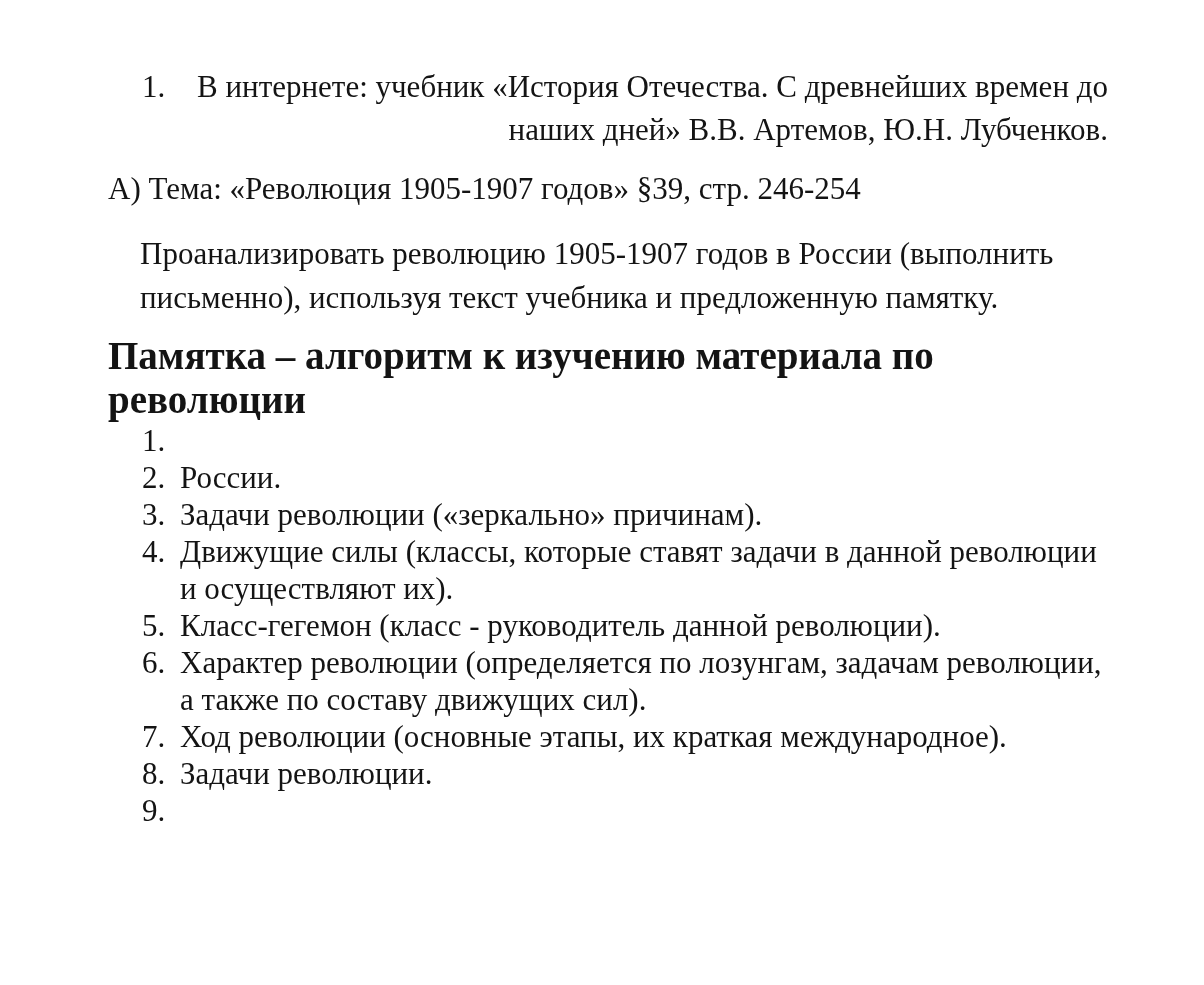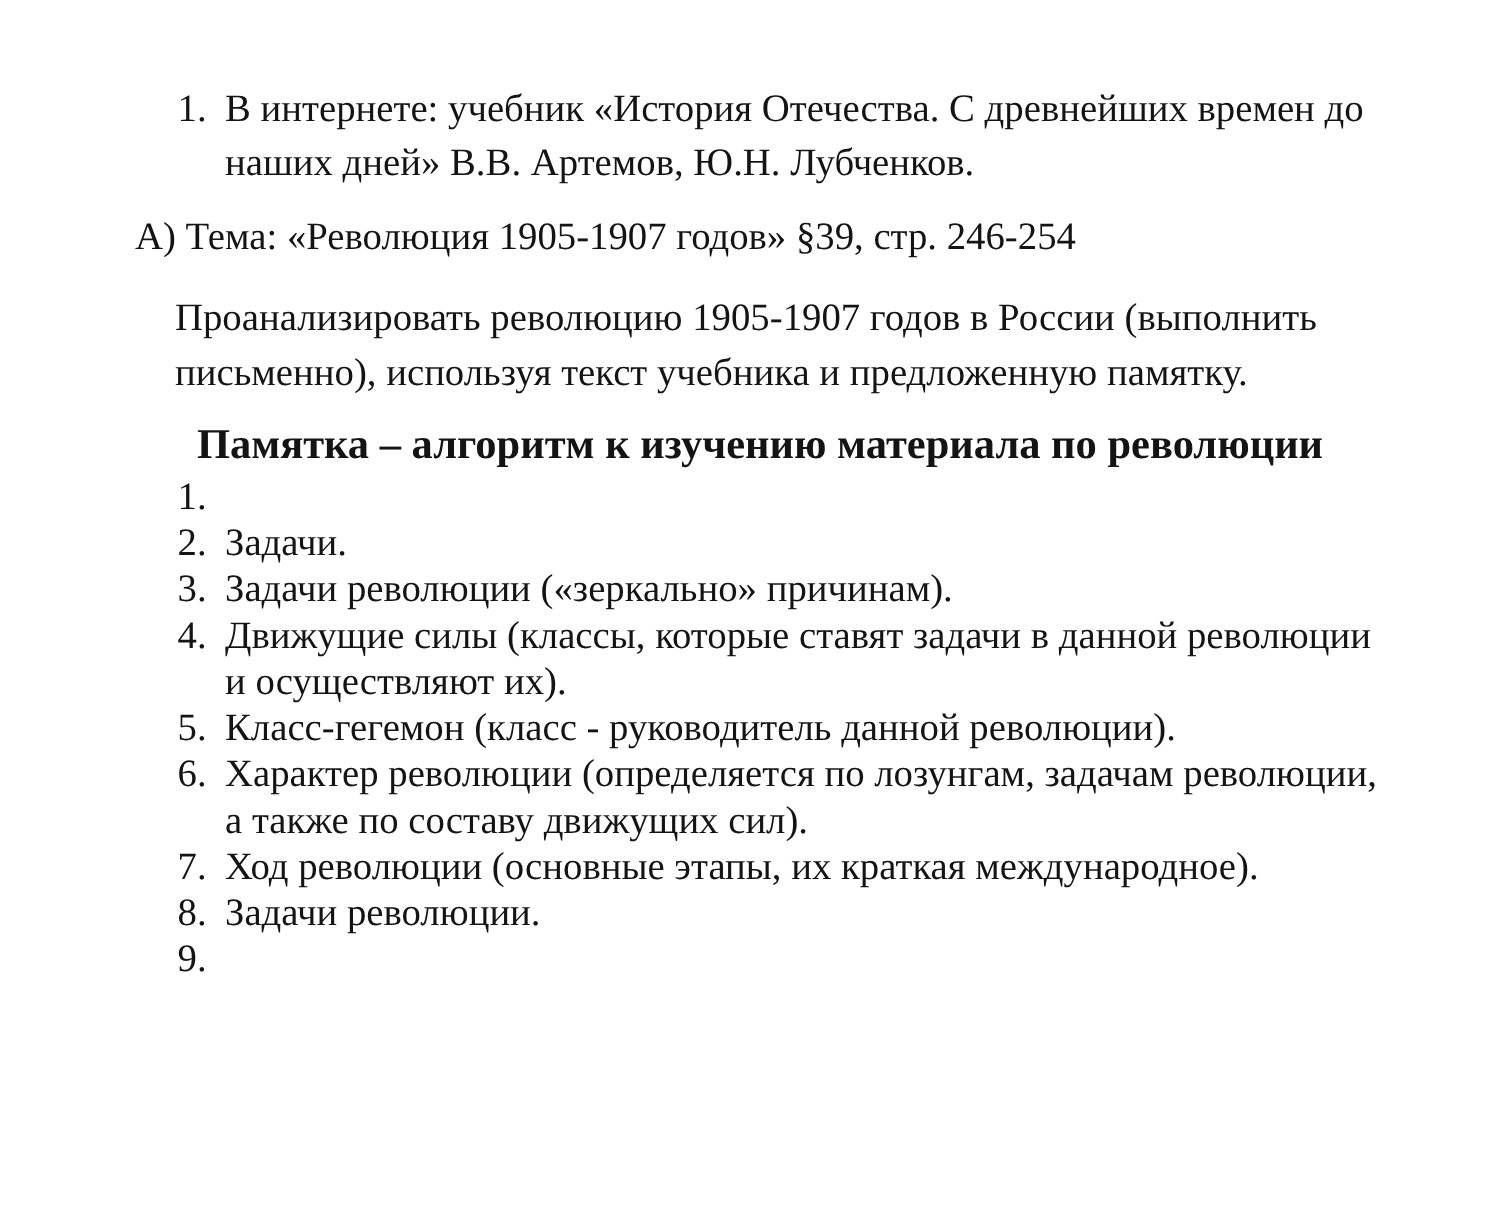--- a/index.html
+++ b/index.html
@@ -34,34 +34,35 @@
     flex: none;
   }
   .num-list .txt {
     max-width: 950px;
   }
   .intro li {
     line-height: 43px;
   }
   .intro .txt {
     max-width: 932px;
+    text-align: right;
   }
   .para {
     margin: 0;
     max-width: 995px;
     line-height: 44px;
   }
   .theme  { margin-top: 16px; }
   .task   { margin-top: 21px; margin-left: 32px; }
   .memo-heading {
     margin: 14px 0 0 0;
-    font-size: 34px;
+    font-size: 39px;
     font-weight: bold;
     line-height: 44px;
-    text-align: center;
+    text-align: left;
     max-width: 1000px;
   }
   .memo { margin-top: 37px; }
 </style>
 </head>
 <body>
 
 <div class="doc" style="background: rgb(255, 255, 255); color: rgb(20, 20, 20);">
 
   <ol class="num-list intro">
@@ -76,21 +77,21 @@
   <p class="para task">Проанализировать революцию 1905-1907 годов в России (выполнить письменно), используя текст учебника и предложенную памятку.</p>
 
   <h2 class="memo-heading">Памятка – алгоритм к изучению материала по революции</h2>
 
   <ol class="num-list memo">
       <li>
         <span class="num">1.</span>
       </li>
       <li>
         <span class="num">2.</span>
-        <span class="txt">Задачи.</span>
+        <span class="txt">России.</span>
       </li>
       <li>
         <span class="num">3.</span>
         <span class="txt">Задачи революции («зеркально» причинам).</span>
       </li>
       <li>
         <span class="num">4.</span>
         <span class="txt">Движущие силы (классы, которые ставят задачи в данной революции и осуществляют их).</span>
       </li>
       <li>

